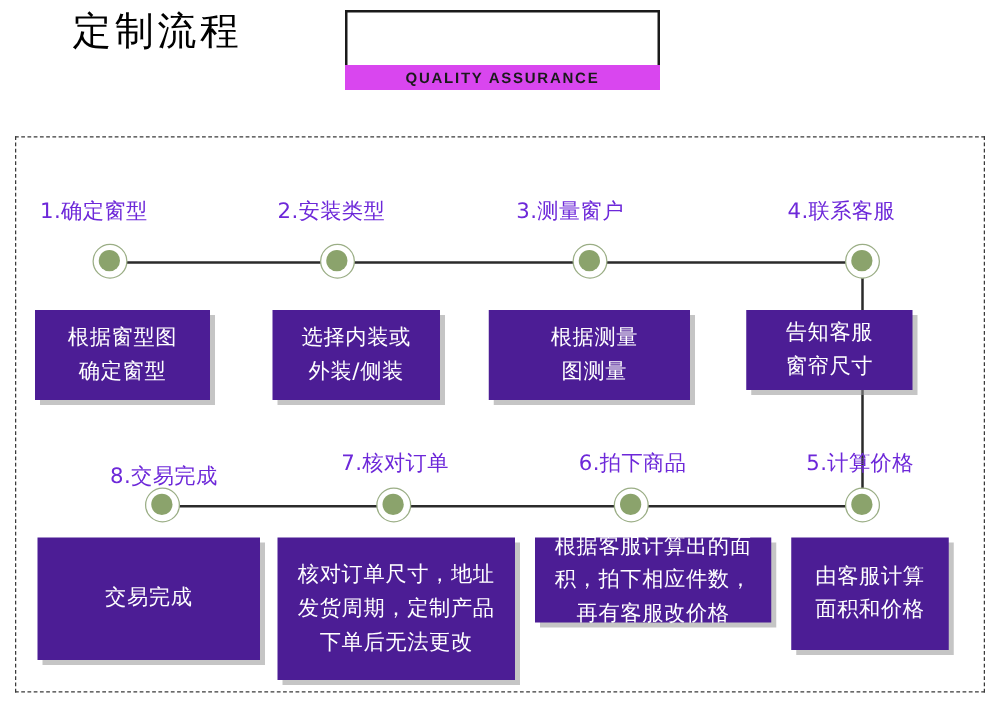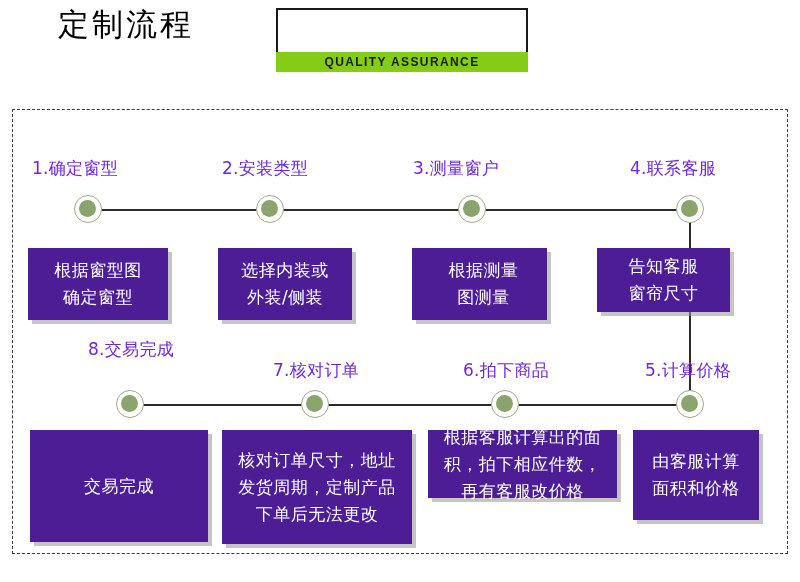--- a/index.html
+++ b/index.html
@@ -63,21 +63,21 @@
     position: absolute;
     left: 276px;
     top: 52px;
     width: 252px;
     text-align: center;
     font-size: 12px;
     font-weight: bold;
     letter-spacing: 1.4px;
     color: #1a1a1a;
     line-height: 20px;
-    background: #84cc16;
+    background: #d946ef;
     white-space: nowrap;
     font-family: "Liberation Sans", sans-serif;
   }
 
   
   #flow-frame {
     position: absolute;
     left: 12px;
     top: 109px;
     width: 776px;
@@ -177,35 +177,35 @@
 <div class="node-circle" style="left:256px; top:195px;">
   <div class="node-dot"></div>
 </div>
 <div class="step-box" style="left:218px; top:248px; width:134px; height:72px;">选择内装或
 外装/侧装</div>
 
 <div class="step-label" style="left:413px; top:157px;">3.测量窗户</div>
 <div class="node-circle" style="left:458px; top:195px;">
   <div class="node-dot"></div>
 </div>
-<div class="step-box" style="left:412px; top:248px; width:135px; height:72px;padding-left:12px;">根据测量
+<div class="step-box" style="left:391px; top:248px; width:161px; height:72px;padding-left:12px;">根据测量
 图测量</div>
 
 <div class="step-label" style="left:630px; top:157px;">4.联系客服</div>
 <div class="node-circle" style="left:676px; top:195px;">
   <div class="node-dot"></div>
 </div>
 <div class="step-box" style="left:597px; top:248px; width:133px; height:64px;">告知客服
 窗帘尺寸</div>
 
-<div class="step-label" style="left:88px; top:338px;">8.交易完成</div>
+<div class="step-label" style="left:88px; top:369px;">8.交易完成</div>
 <div class="node-circle" style="left:116px; top:390px;">
   <div class="node-dot"></div>
 </div>
-<div class="step-box" style="left:30px; top:430px; width:178px; height:112px;">交易完成</div>
+<div class="step-box" style="left:30px; top:430px; width:178px; height:98px;font-family:Liberation Mono, monospace;">交易完成</div>
 
 <div class="step-label" style="left:273px; top:359px;">7.核对订单</div>
 <div class="node-circle" style="left:301px; top:390px;">
   <div class="node-dot"></div>
 </div>
 <div class="step-box" style="left:222px; top:430px; width:190px; height:114px;">核对订单尺寸，地址
 发货周期，定制产品
 下单后无法更改</div>
 
 <div class="step-label" style="left:463px; top:359px;">6.拍下商品</div>

